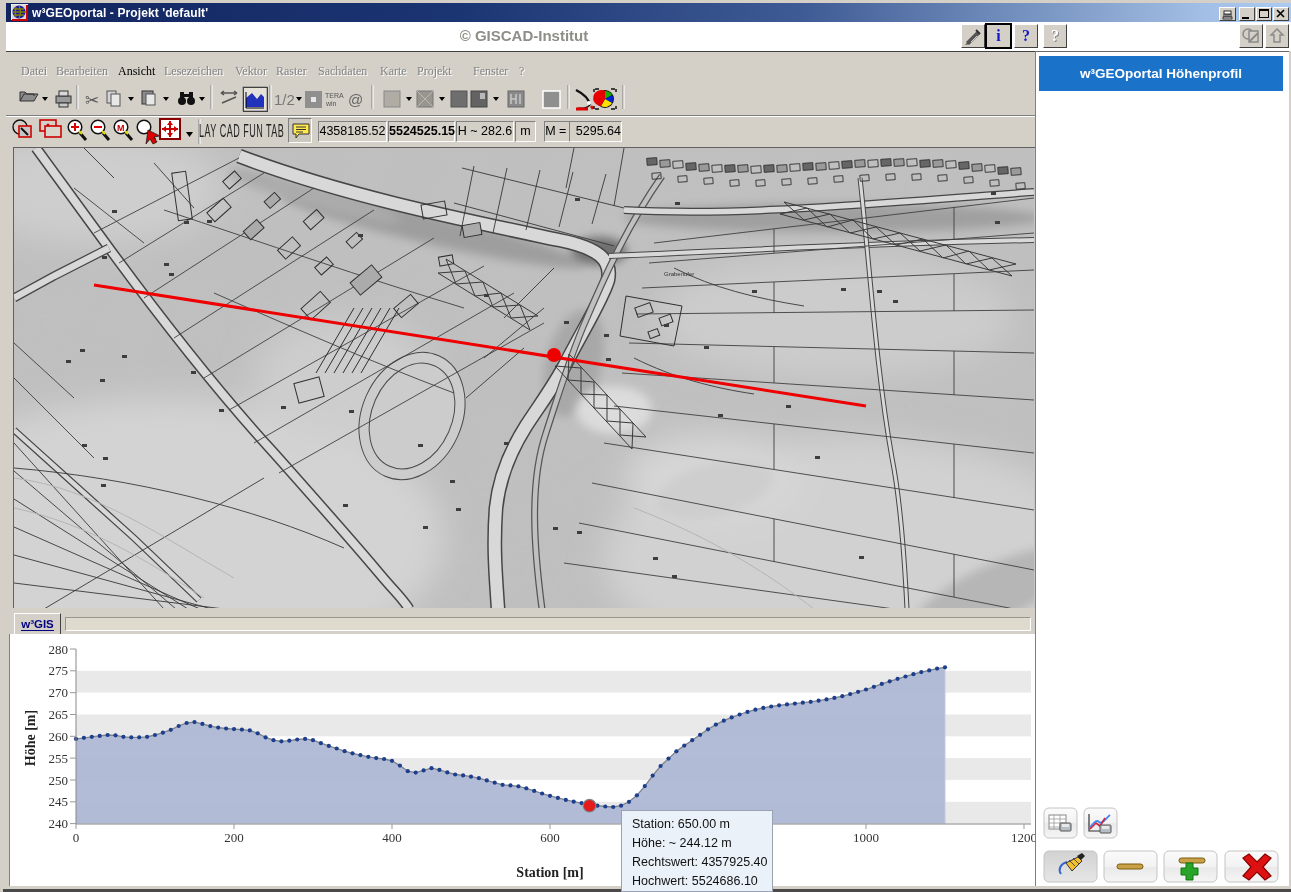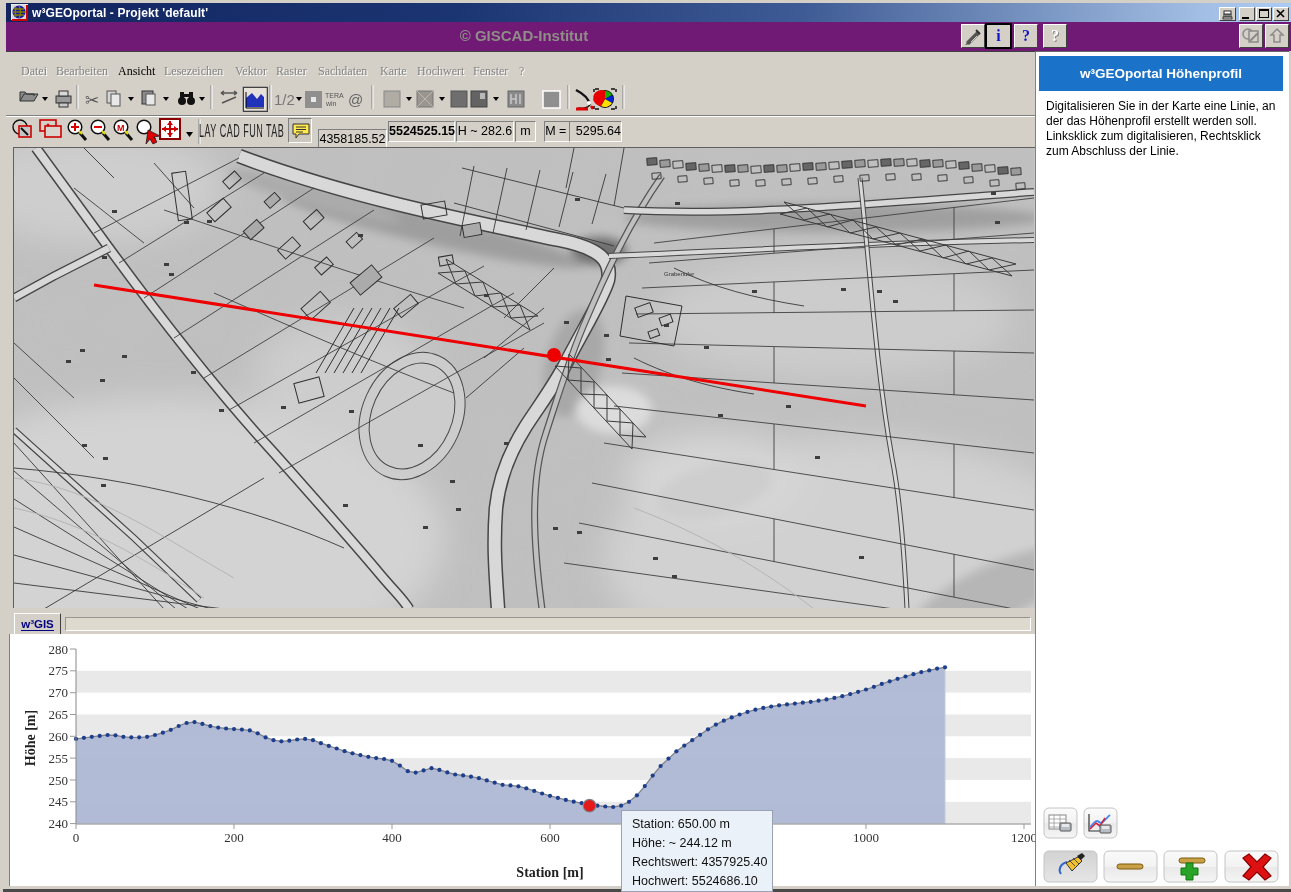--- a/index.html
+++ b/index.html
@@ -7,21 +7,21 @@
 #win { position:absolute; left:0; top:0; width:1291px; height:892px;
   border-left:3px solid #d4d0c8; border-right:3px solid #d4d0c8;
   outline:1px solid #f0ede6; }
 .abs { position:absolute; }
 #titlebar { left:3px; top:3px; width:1285px; height:19px;
   background:linear-gradient(90deg,#122560 0%,#1b3572 35%,#3f5b95 62%,#7e9ac6 82%,#a3bee4 93%,#abcbf3 100%); }
 #titletxt { position:absolute; left:26px; top:3px; color:#fff; font-weight:bold; font-size:12px; letter-spacing:0.1px; }
 .tbtn { position:absolute; top:4px; width:16px; height:14px; background:#d4d0c8;
   border-top:1px solid #fff; border-left:1px solid #fff; border-right:1px solid #404040; border-bottom:1px solid #404040;
   font-size:9px; font-weight:bold; text-align:center; line-height:12px; color:#000; }
-#yellow { left:3px; top:22px; width:1285px; height:29px; background:#701a75; }
+#yellow { left:3px; top:22px; width:1285px; height:29px; background:#ffffff; }
 #giscad { position:absolute; left:398px; top:5px; width:240px; text-align:center;
   color:#8e8e86; font-weight:bold; font-size:15px; }
 .ybtn { position:absolute; top:2px; width:24px; height:24px; background:#d4d0c8;
   border-top:1px solid #fff; border-left:1px solid #fff; border-right:1px solid #404040; border-bottom:1px solid #404040;
   text-align:center; font-family:"Liberation Serif",serif; font-weight:bold; font-size:16px; line-height:22px; }
 #mainpanel { left:3px; top:51px; width:1029px; height:838px; background:#d4d0c8; border-top:1px solid #404040; }
 #menubar { position:absolute; left:0; top:9px; width:1029px; height:22px; font-size:12px; color:#848484;font-family:Liberation Serif, serif; }
 #menubar span { position:absolute; top:3px; text-shadow:1px 1px 0 #fff; }
 #toolbar1 { position:absolute; left:0; top:29px; width:1029px; height:34px; }
 #toolbar2 { position:absolute; left:0; top:63px; width:1029px; height:32px; border-top:1px solid #808080; box-shadow:0 1px 0 #fff inset; }
@@ -109,21 +109,21 @@
  <div id="mainpanel" class="abs">
   <div id="menubar">
    <span style="left:15px">Datei</span>
         <span style="left:50px">Bearbeiten</span>
    <span style="left:112px; color:#000; text-shadow:none;">Ansicht</span>
    <span style="left:158px">Lesezeichen</span>
         <span style="left:229px">Vektor</span>
    <span style="left:270px">Raster</span>
         <span style="left:312px">Sachdaten</span>
    <span style="left:374px">Karte</span>
-        <span style="left:411px">Hochwert</span>
+        <span style="left:411px">Projekt</span>
    <span style="left:467px">Fenster</span>
         <span style="left:513px">?</span>
   </div>
   <div id="toolbar1">
         <svg width="1030" height="34" style="position:absolute;left:-3px;top:0">
           <path d="M17,20 l4,-7 14,0 -4,7 z M17,20 l0,-9 5,0 2,2 7,0 0,2" fill="#8c8c8c" stroke="#333" stroke-width="1"></path>
           <path d="M39,16 l6,0 -3,4 z" fill="#000"></path>
           <rect x="53" y="15" width="15" height="7" fill="#9a9a9a" stroke="#333"></rect>
           <rect x="56" y="10" width="9" height="5" fill="#d8d8d8" stroke="#333"></rect>
           <rect x="56" y="22" width="9" height="4" fill="#c8c8c8" stroke="#333"></rect>
@@ -236,21 +236,21 @@
           <line x1="196" y1="3" x2="196" y2="28" stroke="#808080"></line>
           <line x1="197" y1="3" x2="197" y2="28" stroke="#fff"></line>
         </svg>
    <div class="lbl" style="left:193px;top:5px;font-size:18px;transform:scaleX(0.5);transform-origin:0 0;color:#222;letter-spacing:1px;">LAY CAD FUN TAB</div>
    <div class="abs" style="left:282px;top:2px;width:24px;height:25px;background:#ccc8c0;border:1px solid #808080;border-bottom-color:#fff;border-right-color:#fff;">
     <svg width="20" height="20" style="margin:2px">
             <polygon points="2,3 18,3 18,13 8,13 5,17 5,13 2,13" fill="#ffe94e" stroke="#333"></polygon>
             <path d="M5,6 l10,0 M5,8.5 l10,0 M5,11 l7,0" stroke="#333"></path>
           </svg>
    </div>
-   <div class="field" style="left:312px;width:69px;margin-top:8px;">4358185.52</div>
+   <div class="field" style="left:312px;width:69px;">4358185.52</div>
    <div class="field" style="left:382px;width:67px;font-weight:bold;">5524525.15</div>
    <div class="field" style="left:450px;width:58px;">H ~ 282.6</div>
    <div class="field" style="left:509px;width:21px;">m</div>
    <div class="field" style="left:538px;width:41px;">M = 1 :</div>
    <div class="field" style="left:563px;width:53px;text-align:right;">5295.64</div>
   </div>
   <div id="map"><svg width="1020" height="461">
           <defs>
             <filter id="b" x="-30%" y="-30%" width="160%" height="160%">
               <feGaussianBlur stdDeviation="16"></feGaussianBlur>
@@ -703,21 +703,20 @@
           <line x1="1014.0" y1="190" x2="1014.0" y2="195" stroke="#999"></line>
           <text x="1014.0" y="208" text-anchor="middle" class="tick">1200</text>
 <circle cx="579.5" cy="171.7" r="6.3" fill="#e51a1a" stroke="#7d828c" stroke-width="1.2"></circle>
 <text x="25" y="104" class="atitle" transform="rotate(-90 25 104)" text-anchor="middle">Höhe [m]</text>
 <text x="540" y="243" class="atitle" text-anchor="middle">Station [m]</text>
 </svg>
       </div>
  </div>
  <div id="sidebar" class="abs">
   <div id="sidehead">w³GEOportal Höhenprofil</div>
-  <div id="sidetext">Digitalisieren Sie in der Karte eine Linie, an der das Höhenprofil erstellt werden soll. Linksklick zum digitalisieren, Rechtsklick zum Abschluss der Linie.</div>
   <div id="sideicons">
         <svg width="256" height="97" style="position:absolute;left:0;top:0">
 <defs>
 <linearGradient id="gbtn" x1="0" y1="0" x2="0" y2="1">
  <stop offset="0" stop-color="#fbfbfb"></stop>
               <stop offset="0.5" stop-color="#f2f2f2"></stop>
  <stop offset="0.52" stop-color="#e9e9e9"></stop>
               <stop offset="1" stop-color="#f5f5f5"></stop>
             </linearGradient>
 <linearGradient id="gpress" x1="0" y1="0" x2="0" y2="1">

